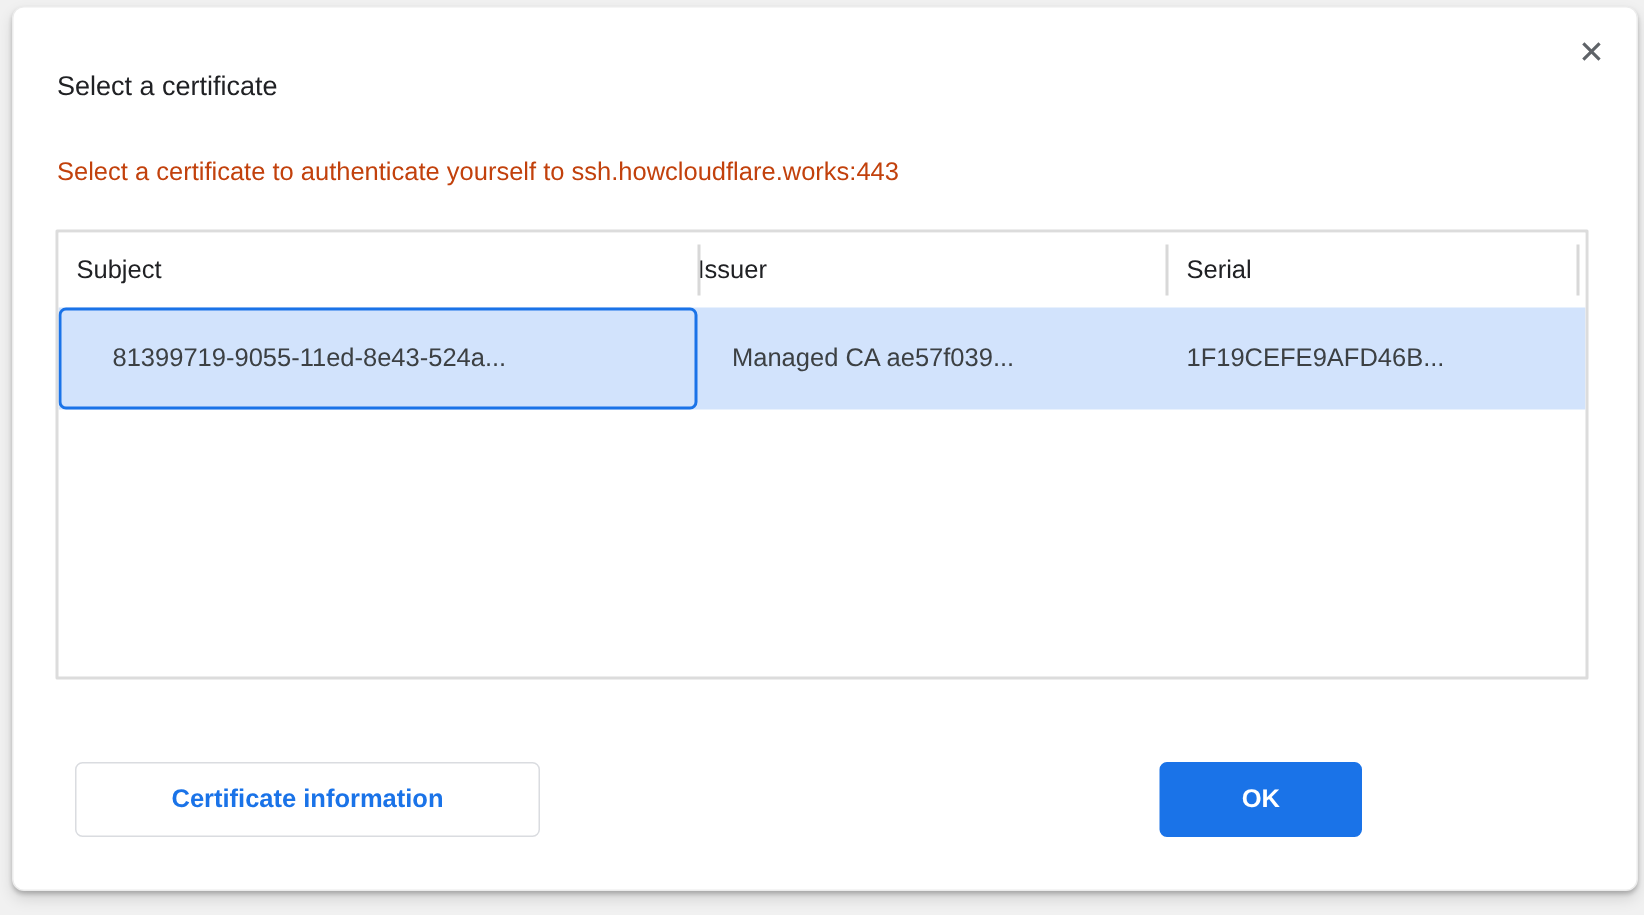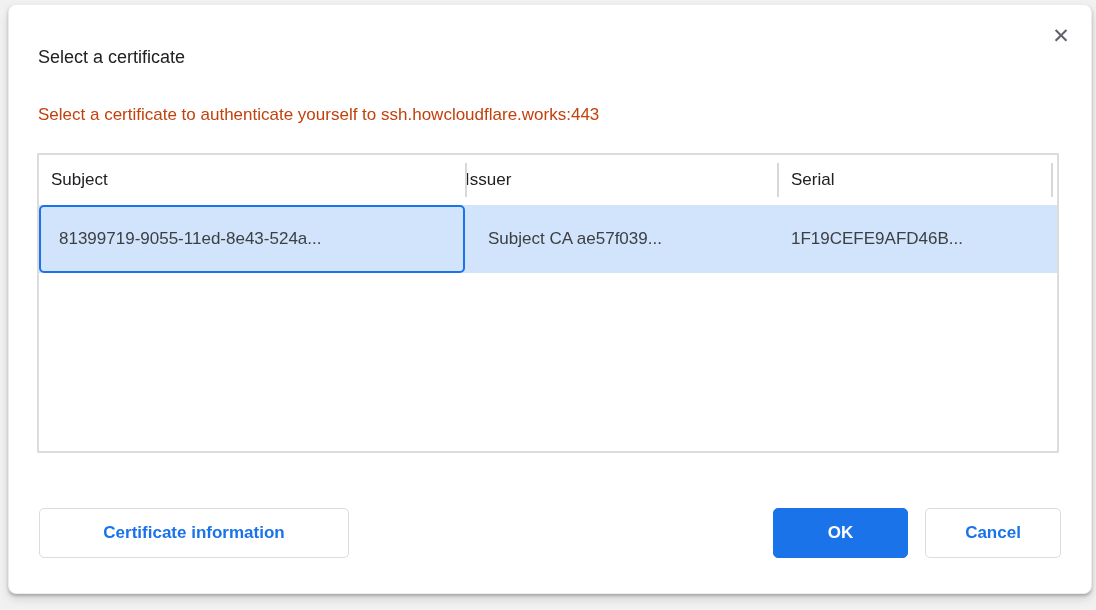--- a/index.html
+++ b/index.html
@@ -89,21 +89,21 @@
     cursor: default;
   }
   .row-cell {
     display: flex;
     align-items: center;
     font-size: 17px;
     color: #3c4043;
     white-space: nowrap;
     overflow: hidden;
   }
-  .cell-subject { width: 426px; padding-left: 20px; }
+  .cell-subject { width: 426px; padding-left: 36px; }
   .cell-issuer  { width: 312px; padding-left: 23px; }
   .cell-serial  { flex: 1;      padding-left: 14px; }
   .focus-ring {
     position: absolute;
     left: 0; top: 0;
     width: 426px; height: 68px;
     border: 2px solid #1a73e8;
     border-radius: 5px;
     pointer-events: none;
   }
@@ -123,21 +123,21 @@
   .btn-secondary {
     background: #ffffff;
     border: 1px solid #dadce0;
     color: #1a73e8;
   }
   .btn-primary {
     background: #1a73e8;
     border: 1px solid #1a73e8;
     color: #ffffff;
   }
-  .btn-cert-info { left: 30px;  width: 310px; }
+  .btn-cert-info { left: 41px;  width: 310px; }
   .btn-ok        { left: 764px; width: 135px; }
   .btn-cancel    { left: 916px; width: 136px; }
 </style>
 </head>
 <body>
 
 <div class="dialog">
 
   <button class="close-btn">✕</button>
 
@@ -157,26 +157,25 @@
       </div>
       <div class="header-cell col-serial">
         <span class="divider"></span>
         <span>Serial</span>
       </div>
       <span class="divider-end"></span>
     </div>
 
     <div class="table-row">
       <div class="row-cell cell-subject">81399719-9055-11ed-8e43-524a...</div>
-      <div class="row-cell cell-issuer">Subject CA ae57f039...</div>
+      <div class="row-cell cell-issuer">Managed CA ae57f039...</div>
       <div class="row-cell cell-serial">1F19CEFE9AFD46B...</div>
       <div class="focus-ring"></div>
     </div>
 
   </div>
 
   <button class="btn btn-secondary btn-cert-info">Certificate information</button>
 
   <button class="btn btn-primary btn-ok">OK</button>
 
-  <button class="btn btn-secondary btn-cancel">Cancel</button>
 
 </div>
 
 </body></html>

